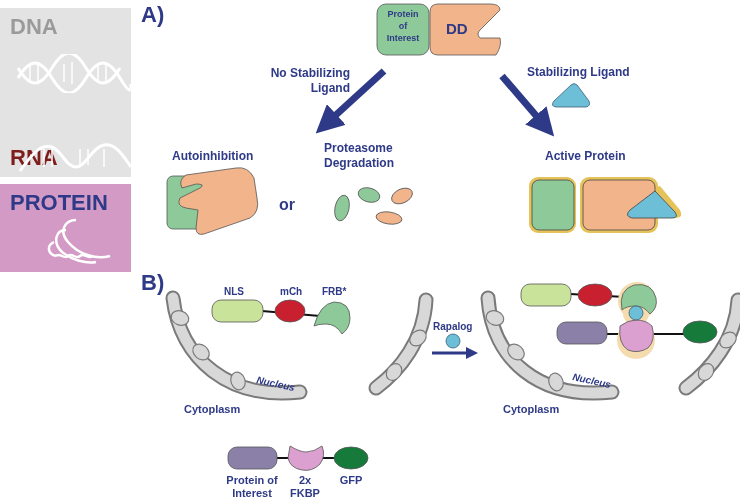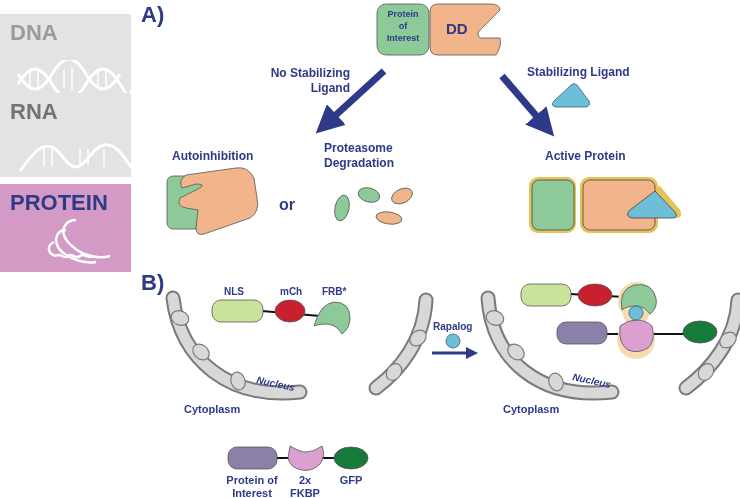--- a/index.html
+++ b/index.html
@@ -5,40 +5,40 @@
   html, body { margin:0; padding:0; background:#ffffff; }
   body { width:740px; height:498px; position:relative; overflow:hidden; font-family:"Liberation Sans", sans-serif; }
   .panel { position:absolute; left:0; width:131px; }
   .panel-label { position:absolute; left:10px; top:6px; font-weight:bold; font-size:22px; font-family:"Liberation Sans", sans-serif; }
   svg#diagram { position:absolute; left:0; top:0; }
   .lbl { font-family:"Liberation Sans", sans-serif; font-weight:bold; fill:#2e3a87; }
 </style>
 </head>
 <body>
 
-<div class="panel" style="top:14px;height:86px;background:#e3e3e3;">
+<div class="panel" style="top:8px;height:86px;background:#e3e3e3;">
   <span class="panel-label" style="color:#9a9a9a;">DNA</span>
   <svg width="131" height="40" style="position:absolute;left:0;top:46px;">
     <g fill="none" stroke="#ffffff" stroke-width="3">
       <path d="M18 24 C 30 4, 40 4, 52 24 S 74 44, 86 24 S 108 4, 120 24 S 131 34, 131 30"></path>
       <path d="M18 14 C 30 34, 40 34, 52 14 S 74 -6, 86 14 S 108 34, 120 14"></path>
     </g>
     <g stroke="#ffffff" stroke-width="1.5">
       <line x1="30" y1="10" x2="30" y2="28"></line>
         <line x1="38" y1="8" x2="38" y2="30"></line>
       <line x1="64" y1="10" x2="64" y2="28"></line>
         <line x1="72" y1="8" x2="72" y2="30"></line>
       <line x1="98" y1="10" x2="98" y2="28"></line>
         <line x1="106" y1="8" x2="106" y2="30"></line>
     </g>
   </svg>
 </div>
 
 <div class="panel" style="top:93px;height:84px;background:#e3e3e3;">
-  <span class="panel-label" style="color:#737373;">RNA</span>
+  <span class="panel-label" style="color:#7f1d1d;margin-top:46px;">RNA</span>
   <svg width="131" height="40" style="position:absolute;left:0;top:44px;">
     <g fill="none" stroke="#ffffff" stroke-width="3">
       <path d="M20 34 C 30 20, 40 6, 52 10 C 62 14, 66 30, 76 30 C 86 30, 92 10, 104 8 C 116 6, 124 20, 131 30"></path>
     </g>
     <g stroke="#ffffff" stroke-width="1.5">
       <line x1="44" y1="12" x2="44" y2="30"></line>
         <line x1="52" y1="12" x2="52" y2="30"></line>
       <line x1="80" y1="12" x2="80" y2="28"></line>
         <line x1="88" y1="12" x2="88" y2="28"></line>
       <line x1="104" y1="12" x2="104" y2="30"></line>

